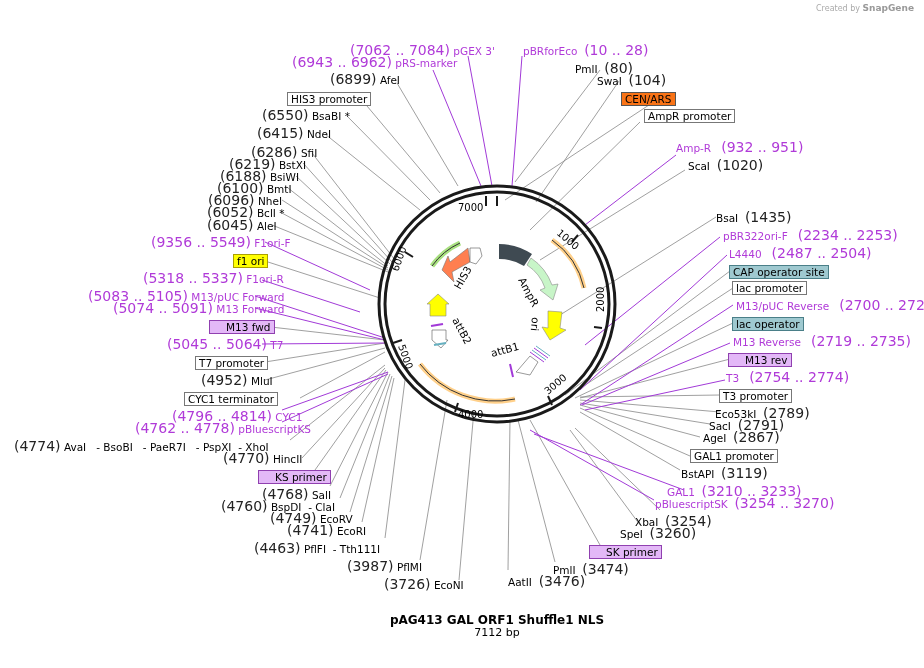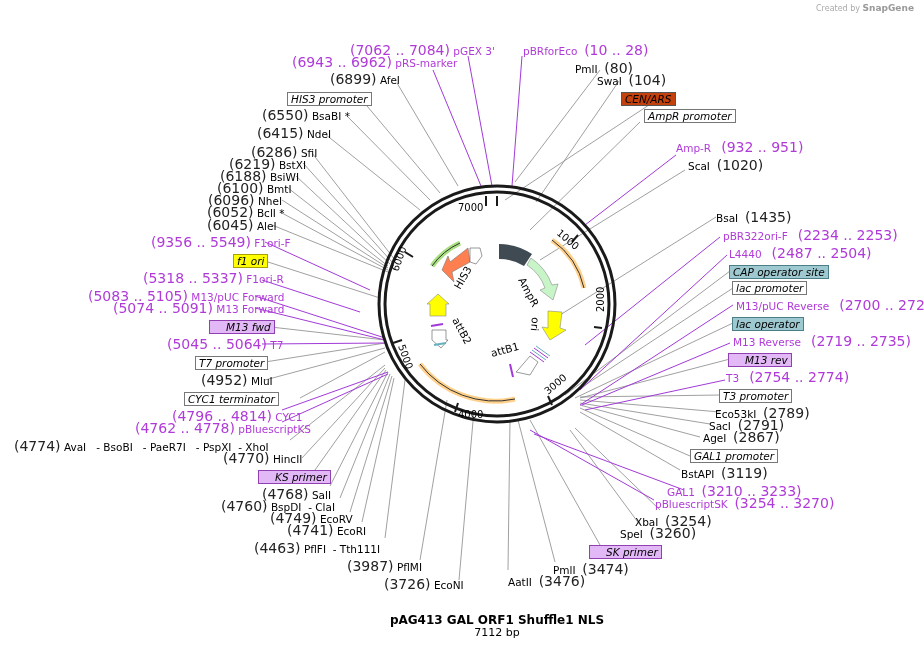--- a/index.html
+++ b/index.html
@@ -3,22 +3,22 @@
 <meta charset="utf-8">
 <style>
   html,body{margin:0;padding:0;background:#fff;}
   body{width:924px;height:668px;position:relative;overflow:hidden;font-family:"DejaVu Sans","Liberation Sans",sans-serif;}
   #map{position:absolute;left:0;top:0;}
   .lbl{position:absolute;white-space:nowrap;font-size:10.5px;line-height:13px;color:#000;}
   .enz{font-weight:normal;}
   .pos{font-size:14px;color:#222;font-weight:normal;}
   .primer{color:#b03ad8;}
   .primer .pos{color:#b03ad8;}
-  .box{border:1px solid #777;border-radius:0;padding:0 3px;background:#fff;line-height:12px;font-style:italic;}
-  .box.gray{background:#c2410c;border-color:#555;text-align:center;}
+  .box{border:1px solid #777;border-radius:0;padding:0 3px;background:#fff;line-height:12px;}
+  .box.gray{background:#f97316;border-color:#555;text-align:center;}
   .box.yellow{background:#ffff00;border-color:#aaa000;}
   .box.purple{background:#e3b8f7;border-color:#9040b0;padding-left:16px;}
   .box.teal{background:#9fc9d0;border-color:#4a7f88;}
   .title{position:absolute;left:0;width:994px;text-align:center;font-weight:bold;font-size:12px;}
   .sub{position:absolute;left:0;width:994px;text-align:center;font-size:11px;}
   .credit{position:absolute;right:10px;top:3px;font-size:8px;color:#aaa;}
   .credit b{color:#999;font-weight:bold;font-size:9px;}
 </style>
 </head>
 <body>

